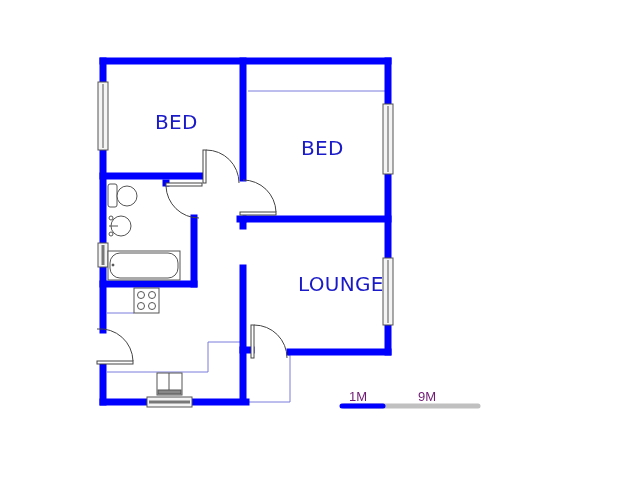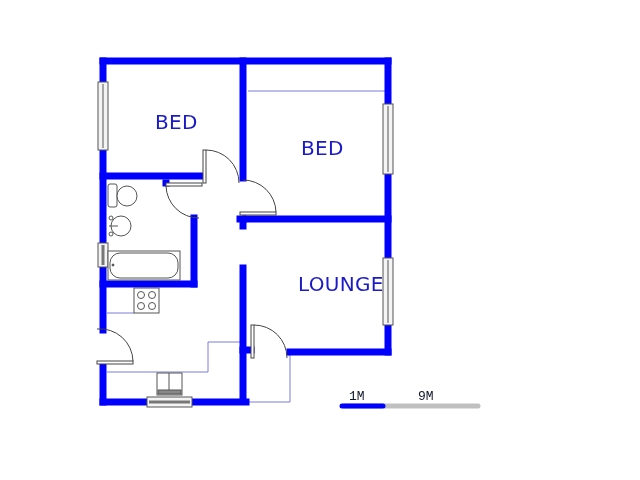--- a/index.html
+++ b/index.html
@@ -1,19 +1,19 @@
 <!DOCTYPE html>
 <html><head>
   <meta charset="utf-8">
   <style>
     html, body { margin: 0; padding: 0; background: #ffffff; }
     body { width: 640px; height: 480px; position: relative; overflow: hidden; font-family: "DejaVu Sans", sans-serif; }
     #plan { position: absolute; left: 0; top: 0; width: 640px; height: 480px; }
     .label { position: absolute; font-family: "DejaVu Sans", sans-serif; font-size: 20px; color: #1a1ac8; letter-spacing: 0.3px; }
-    .scale-label { position: absolute; font-family: Liberation Mono, monospace; font-size: 13px; color: #0f172a; }
+    .scale-label { position: absolute; font-family: Liberation Sans, sans-serif; font-size: 13px; color: #701a75; }
   </style>
 </head>
 <body>
 
 <svg id="plan" viewBox="0 0 640 480" xmlns="http://www.w3.org/2000/svg">
 
   <g stroke="#7a7adc" stroke-width="1" fill="none">
     <line x1="248" y1="91" x2="387" y2="91"></line>
     <line x1="107" y1="313" x2="134" y2="313"></line>
     <polyline points="107,372 208,372 208,342 243,342"></polyline>

